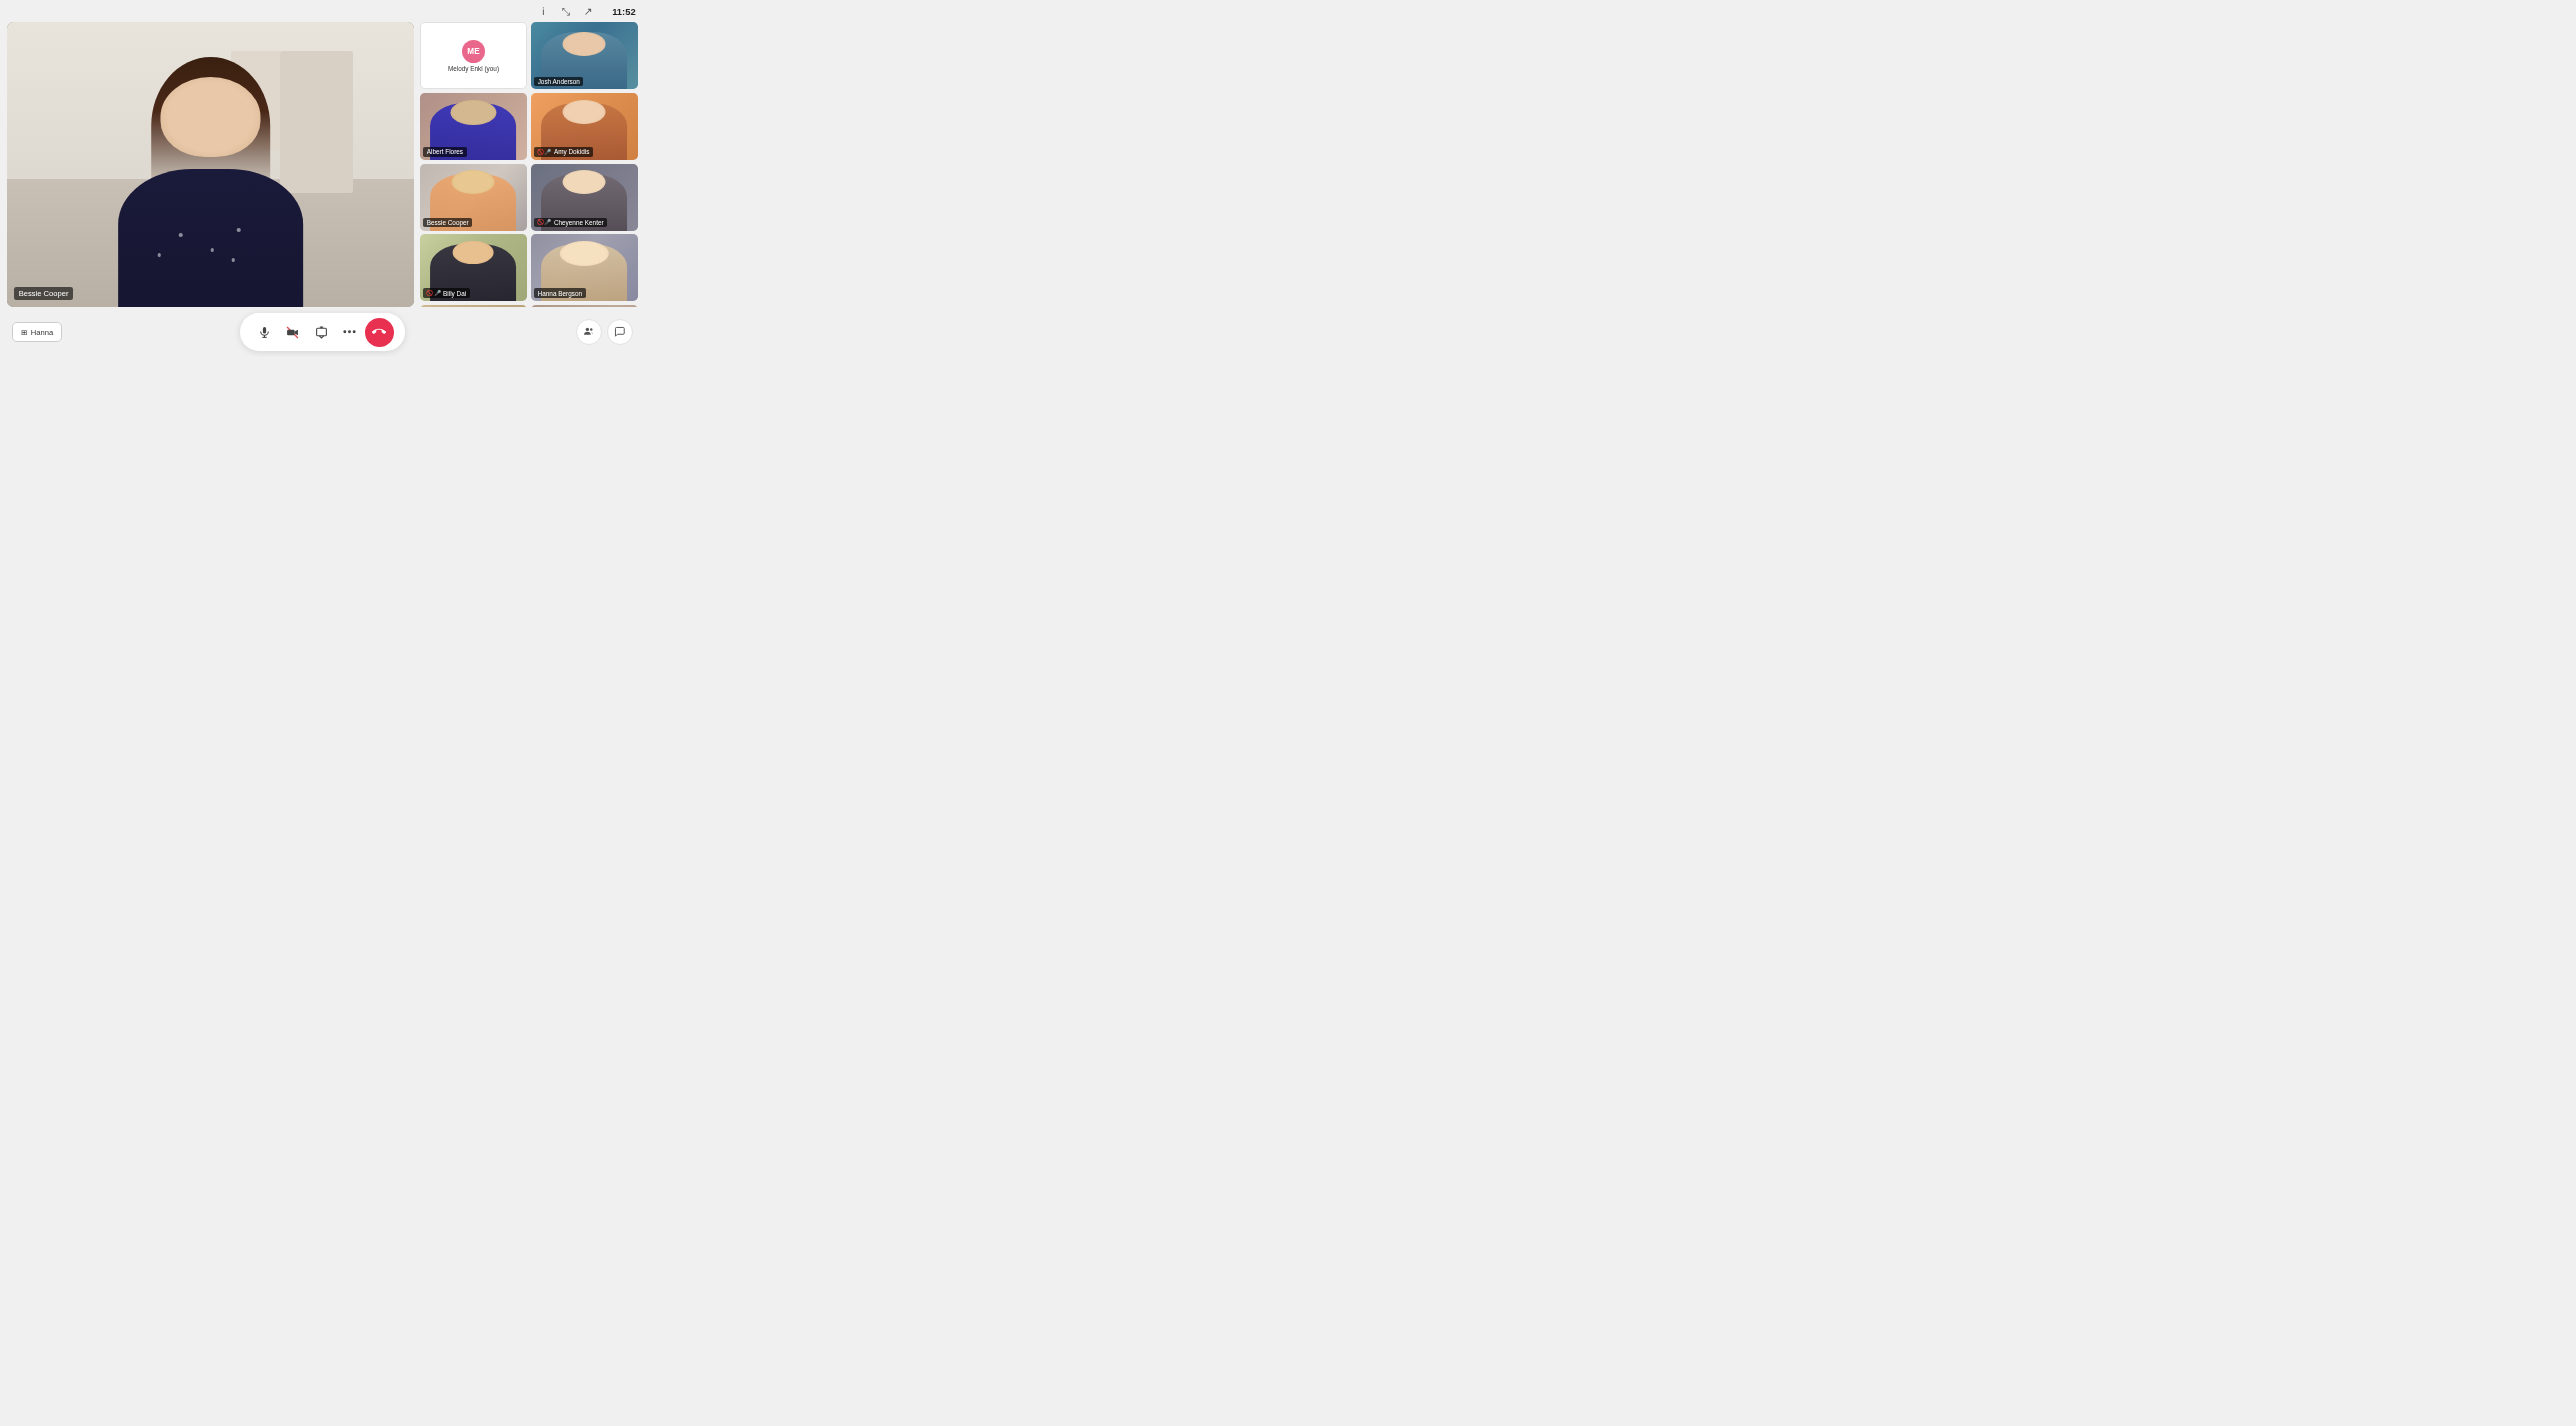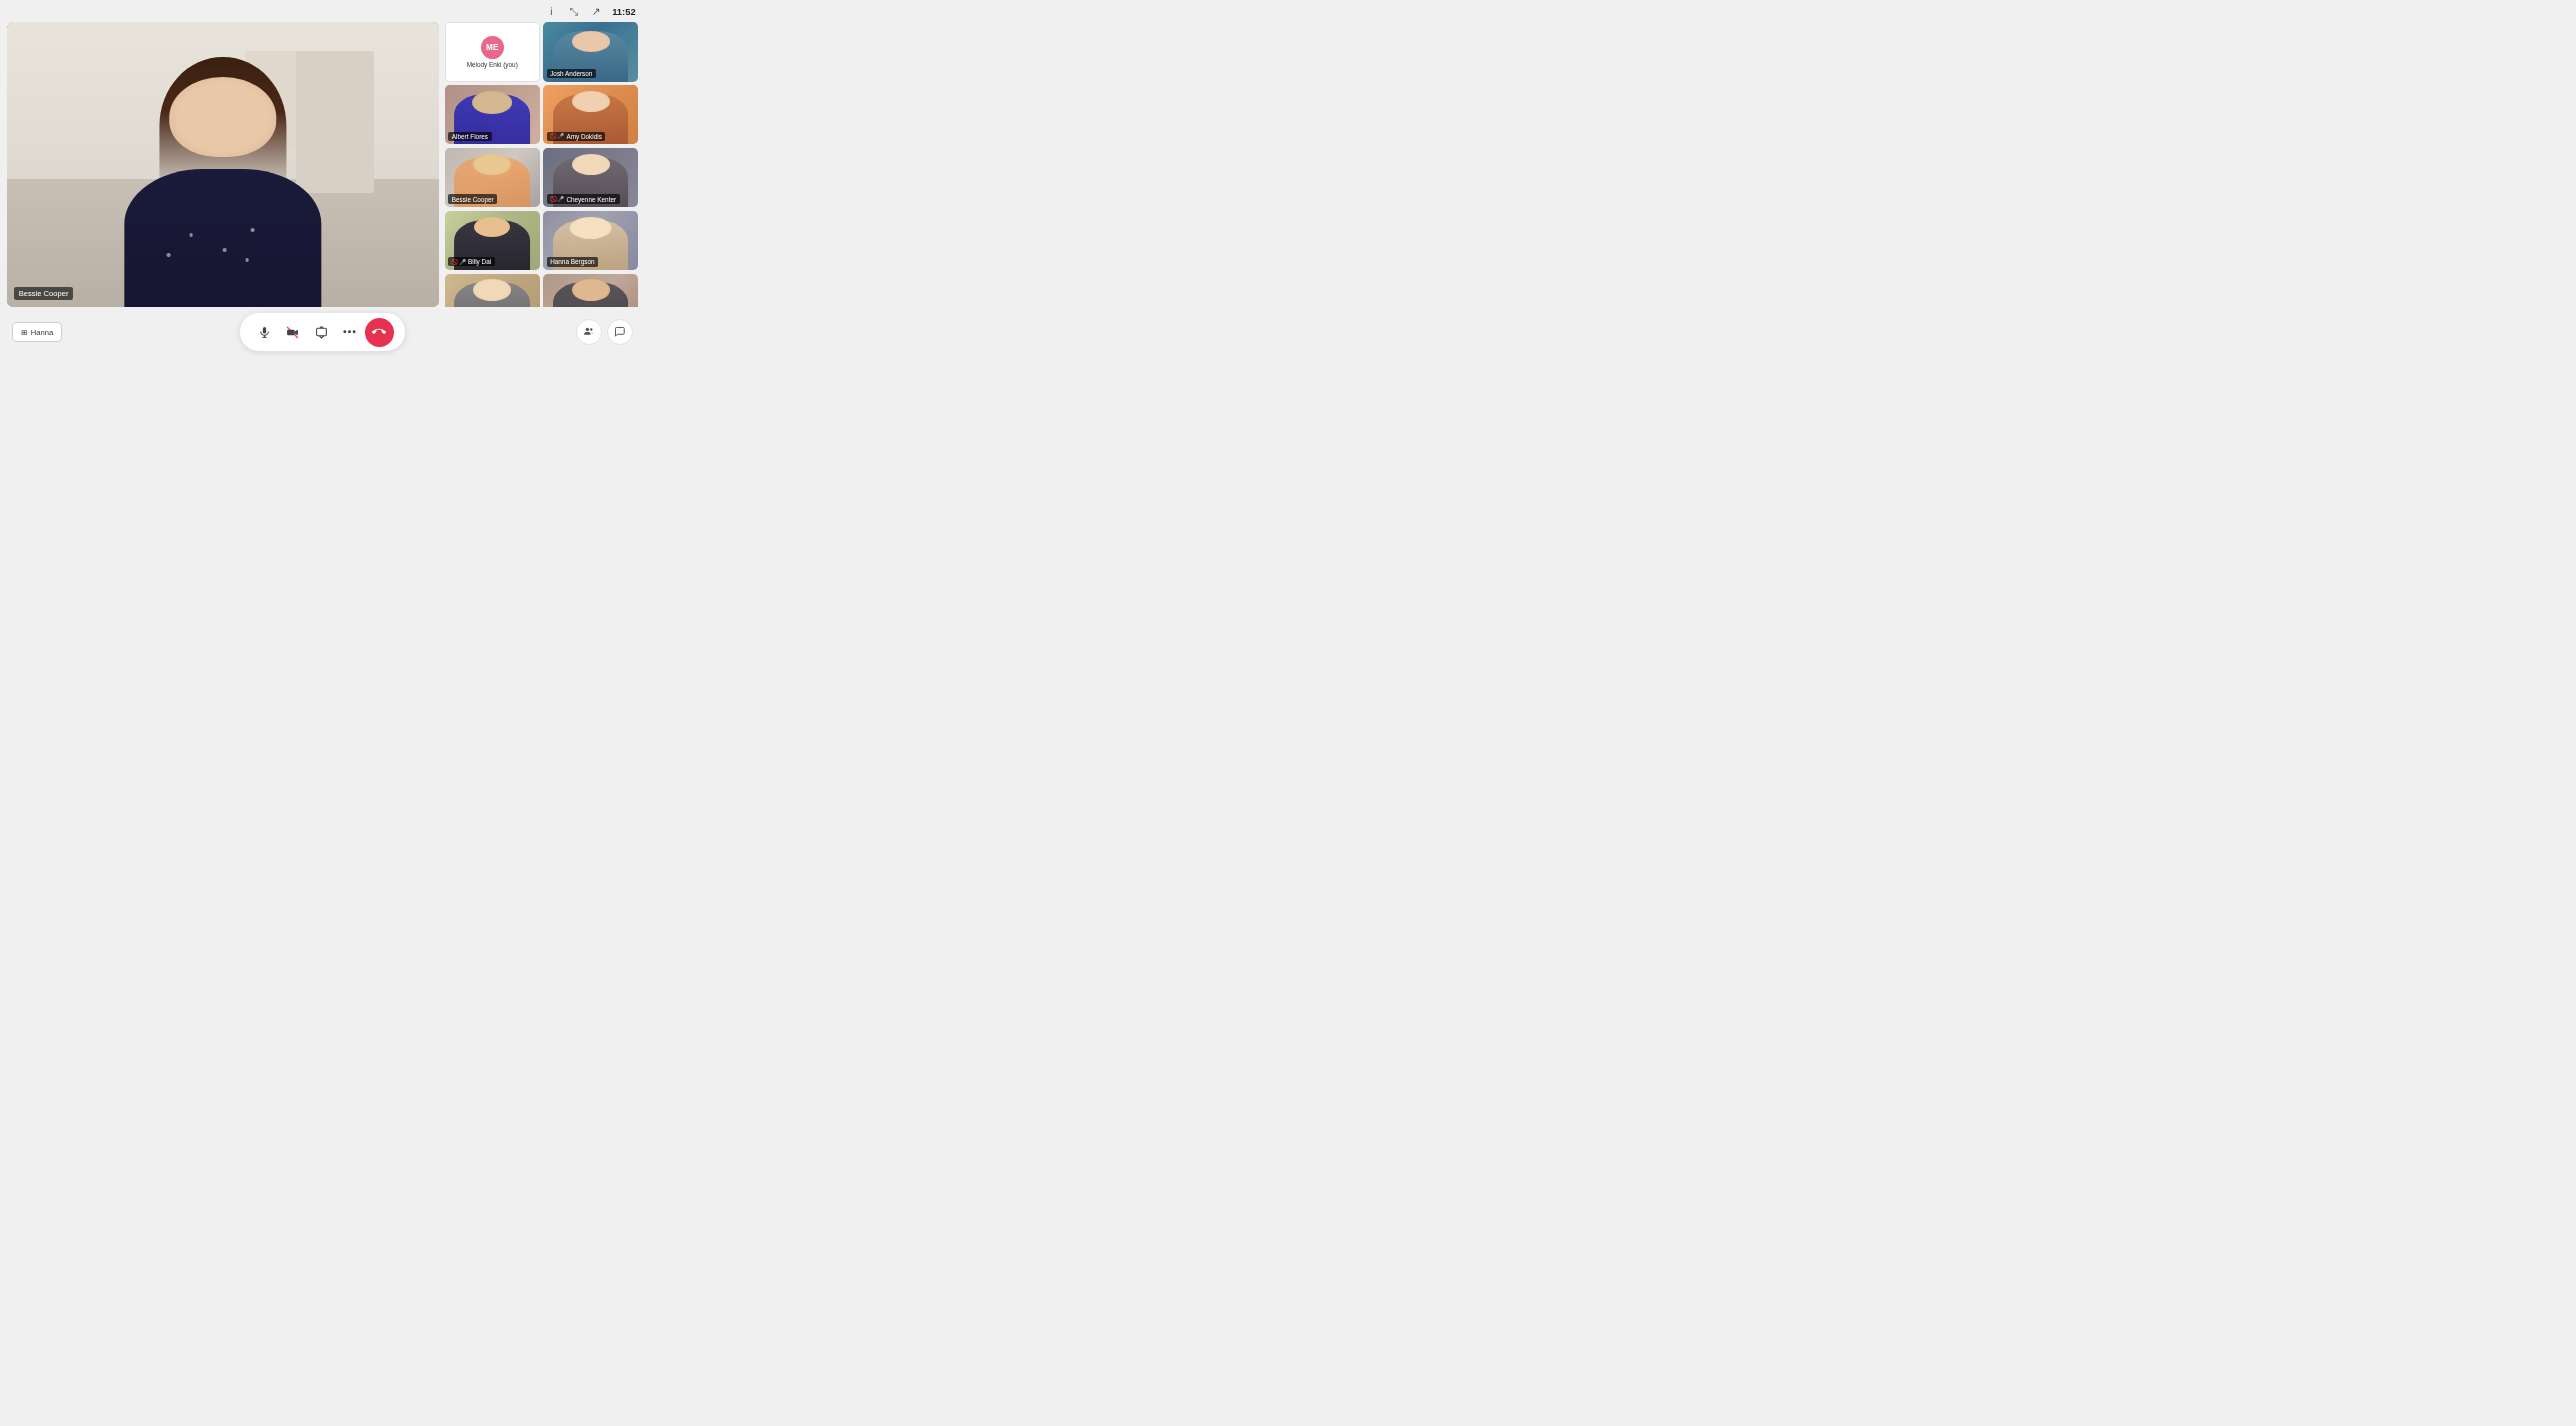--- a/index.html
+++ b/index.html
@@ -28,20 +28,21 @@
       color: #555;
       display: flex;
       align-items: center;
       justify-content: center;
       font-size: 10.5px;
     }
     .top-bar-time {
       font-size: 9.4px;
       font-weight: 600;
       color: #222;
+      margin-left: 8px;
     }
     .main-content {
       display: flex;
       flex: 1;
       gap: 0;
       padding: 0 7px 0 7px;
       overflow: hidden;
     }
     .video-main {
       flex: 1;
@@ -65,21 +66,21 @@
       position: absolute;
       bottom: 7px;
       left: 7px;
       background: rgba(0,0,0,0.6);
       color: white;
       font-size: 7.6px;
       padding: 1.8px 4.7px;
       border-radius: 2.3px;
     }
     .right-panel {
-      width: 199px;
+      width: 224px;
       flex-shrink: 0;
       display: flex;
       flex-direction: column;
       gap: 0;
       overflow-y: auto;
       padding-left: 5.8px;
       scrollbar-width: none;
     }
     .right-panel::-webkit-scrollbar { display: none; }
     .participants-grid {

